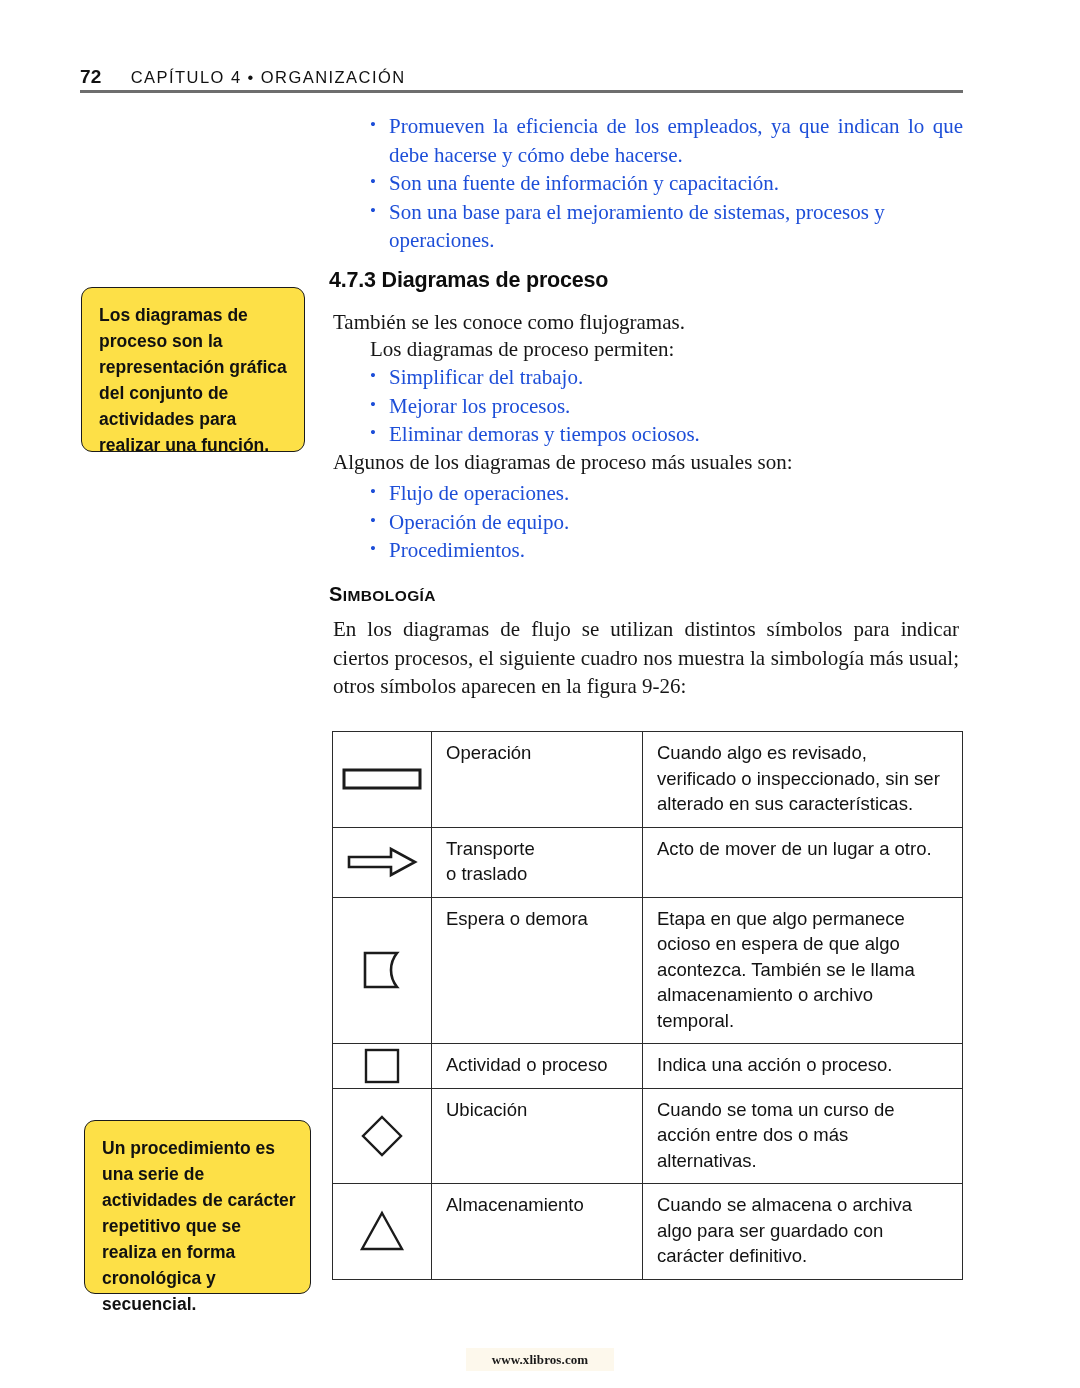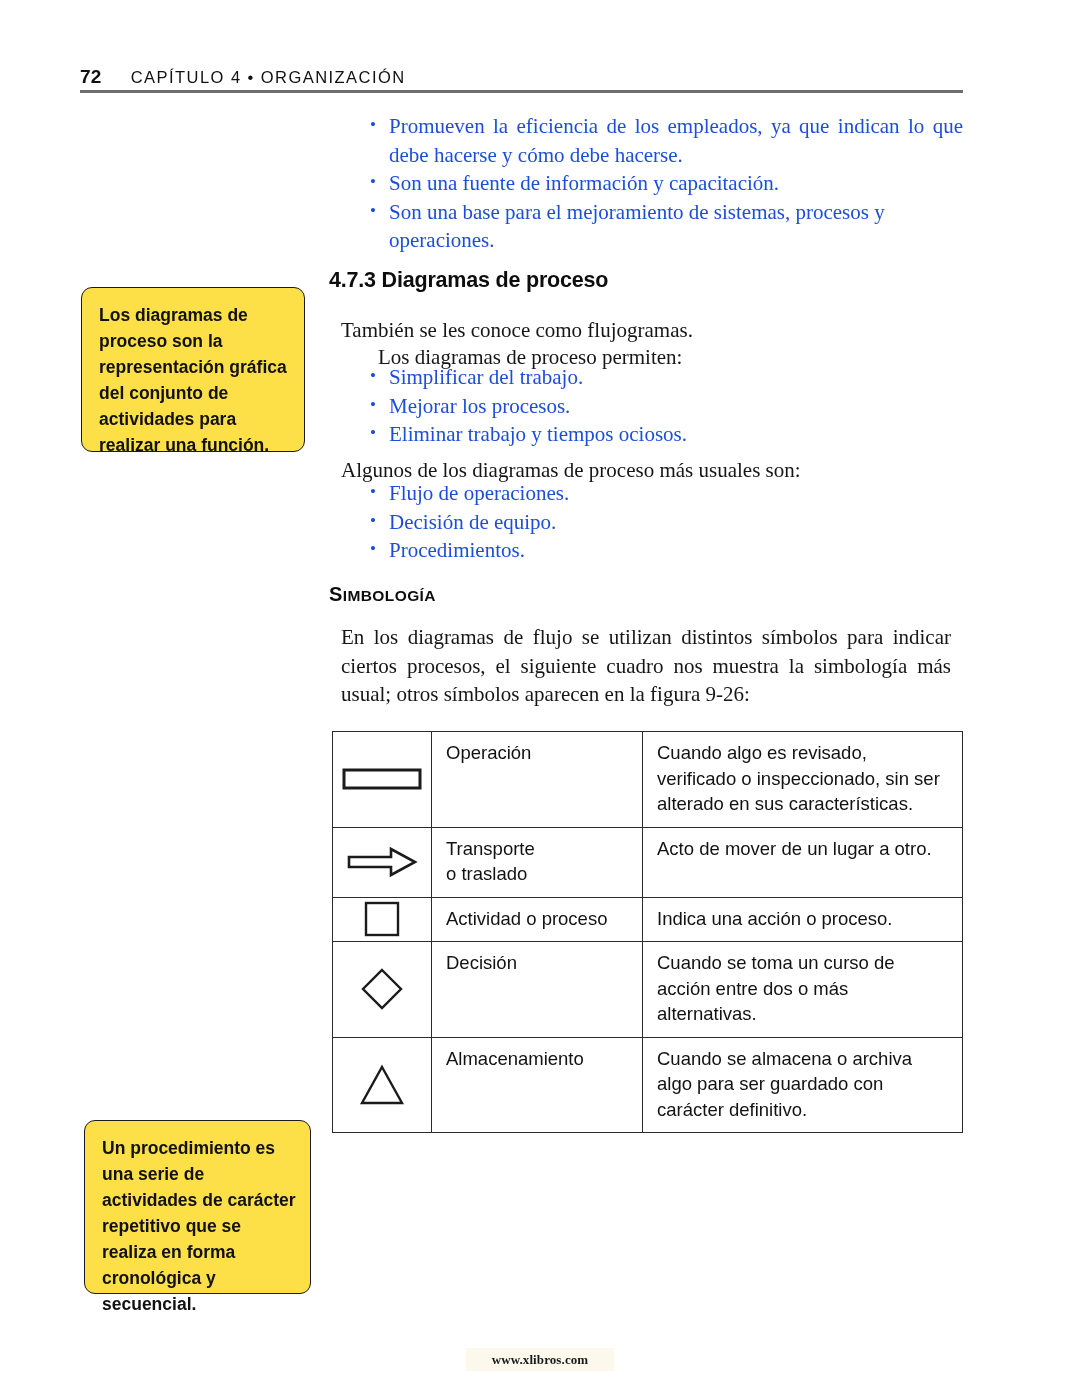--- a/index.html
+++ b/index.html
@@ -52,21 +52,21 @@
   
   .col {
     position: absolute;
     left: 329px;
     width: 634px;
   }
 
   p.body {
     font-size: 21px;
     line-height: 28.5px;
-    margin: 12px;
+    margin: 4px;
     text-align: justify;
     text-justify: inter-word;
     color: #161616;
   }
   p.body.nojust { text-align: left; }
 
   
   ul.bul {
     list-style: none;
     margin: 0;
@@ -222,30 +222,30 @@
 <div class="col" style="top:304px;">
   <p class="body nojust">También se les conoce como flujogramas.</p>
 </div>
 <div class="col" style="top:331px; left:366px; width:597px;">
   <p class="body nojust">Los diagramas de proceso permiten:</p>
 </div>
 
 <ul class="bul tight" style="position:absolute; left:367px; top:363px; width:596px;">
   <li>Simplificar del trabajo.</li>
   <li>Mejorar los procesos.</li>
-  <li>Eliminar trabajo y tiempos ociosos.</li>
+  <li>Eliminar demoras y tiempos ociosos.</li>
 </ul>
 
 <div class="col" style="top:444px;">
   <p class="body nojust">Algunos de los diagramas de proceso más usuales son:</p>
 </div>
 
 <ul class="bul tight" style="position:absolute; left:367px; top:479px; width:596px;">
   <li>Flujo de operaciones.</li>
-  <li>Decisión de equipo.</li>
+  <li>Operación de equipo.</li>
   <li>Procedimientos.</li>
 </ul>
 
 <div class="col" style="top:583px;">
   <h4 class="h4">
     <span class="cap1">S</span><span>IMBOLOGÍA</span>
   </h4>
 </div>
 <div class="col" style="top:611px;">
   <p class="body">En los diagramas de flujo se utilizan distintos símbolos para indicar ciertos procesos, el siguiente cuadro nos muestra la simbología más usual; otros símbolos aparecen en la figura 9-26:</p>
@@ -285,20 +285,35 @@
       </td>
       <td class="c-name">
         <div class="cellname" style="white-space:pre-line;">Transporte
 o traslado</div>
       </td>
       <td class="c-desc">
         <div class="celldesc">Acto de mover de un lugar a otro.</div>
       </td>
     </tr>
 
+    <tr>
+      <td class="c-sym">
+        <div class="symbox">
+          <svg width="46" height="46" viewBox="0 0 46 46" aria-hidden="true">
+            <path d="M6 6 L38 6 C30 16 30 30 38 40 L6 40 Z" fill="none" stroke="#1b1b1b" stroke-width="2.6" stroke-linejoin="miter"></path>
+          </svg>
+        </div>
+      </td>
+      <td class="c-name">
+        <div class="cellname">Espera o demora</div>
+      </td>
+      <td class="c-desc">
+        <div class="celldesc">Etapa en que algo permanece ocioso en espera de que algo acontezca. También se le llama almacenamiento o archivo temporal.</div>
+      </td>
+    </tr>
 
     <tr>
       <td class="c-sym">
         <div class="symbox">
           <svg width="42" height="42" viewBox="0 0 42 42" aria-hidden="true">
             <rect x="5" y="5" width="32" height="32" fill="none" stroke="#1b1b1b" stroke-width="2.4"></rect>
           </svg>
         </div>
       </td>
       <td class="c-name">
@@ -311,21 +326,21 @@
 
     <tr>
       <td class="c-sym">
         <div class="symbox">
           <svg width="46" height="46" viewBox="0 0 46 46" aria-hidden="true">
             <path d="M23 4 L42 23 L23 42 L4 23 Z" fill="none" stroke="#1b1b1b" stroke-width="2.4" stroke-linejoin="miter"></path>
           </svg>
         </div>
       </td>
       <td class="c-name">
-        <div class="cellname">Decisión</div>
+        <div class="cellname">Ubicación</div>
       </td>
       <td class="c-desc">
         <div class="celldesc">Cuando se toma un curso de acción entre dos o más alternativas.</div>
       </td>
     </tr>
 
     <tr>
       <td class="c-sym">
         <div class="symbox">
           <svg width="48" height="44" viewBox="0 0 48 44" aria-hidden="true">

